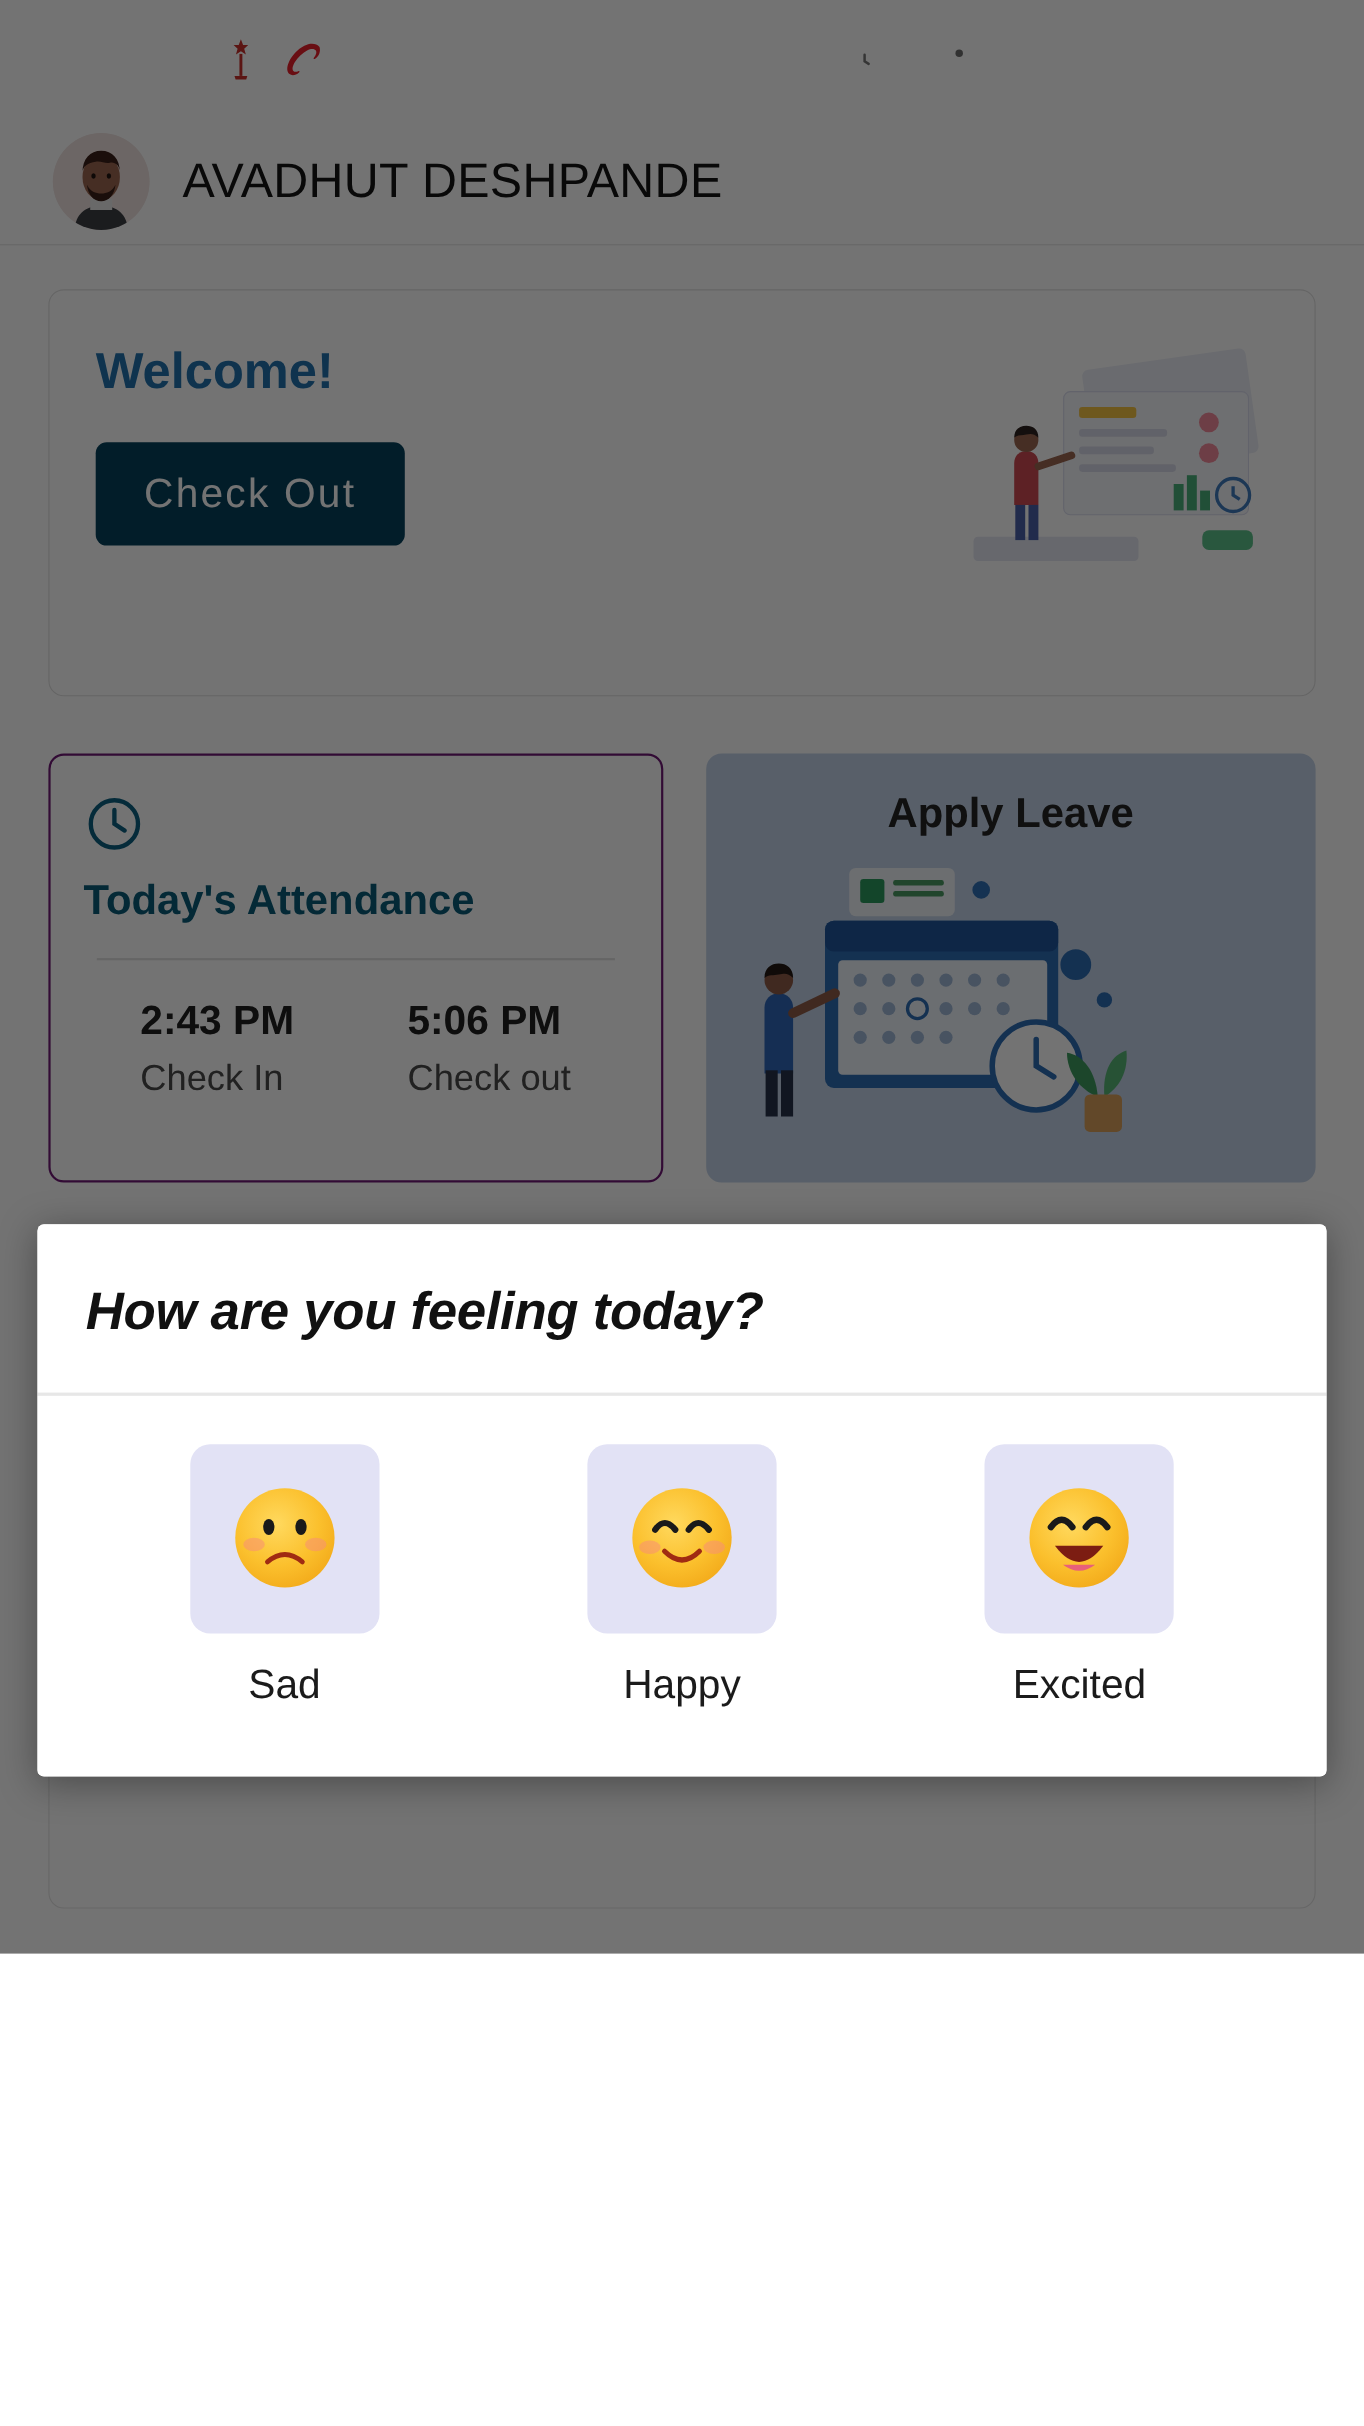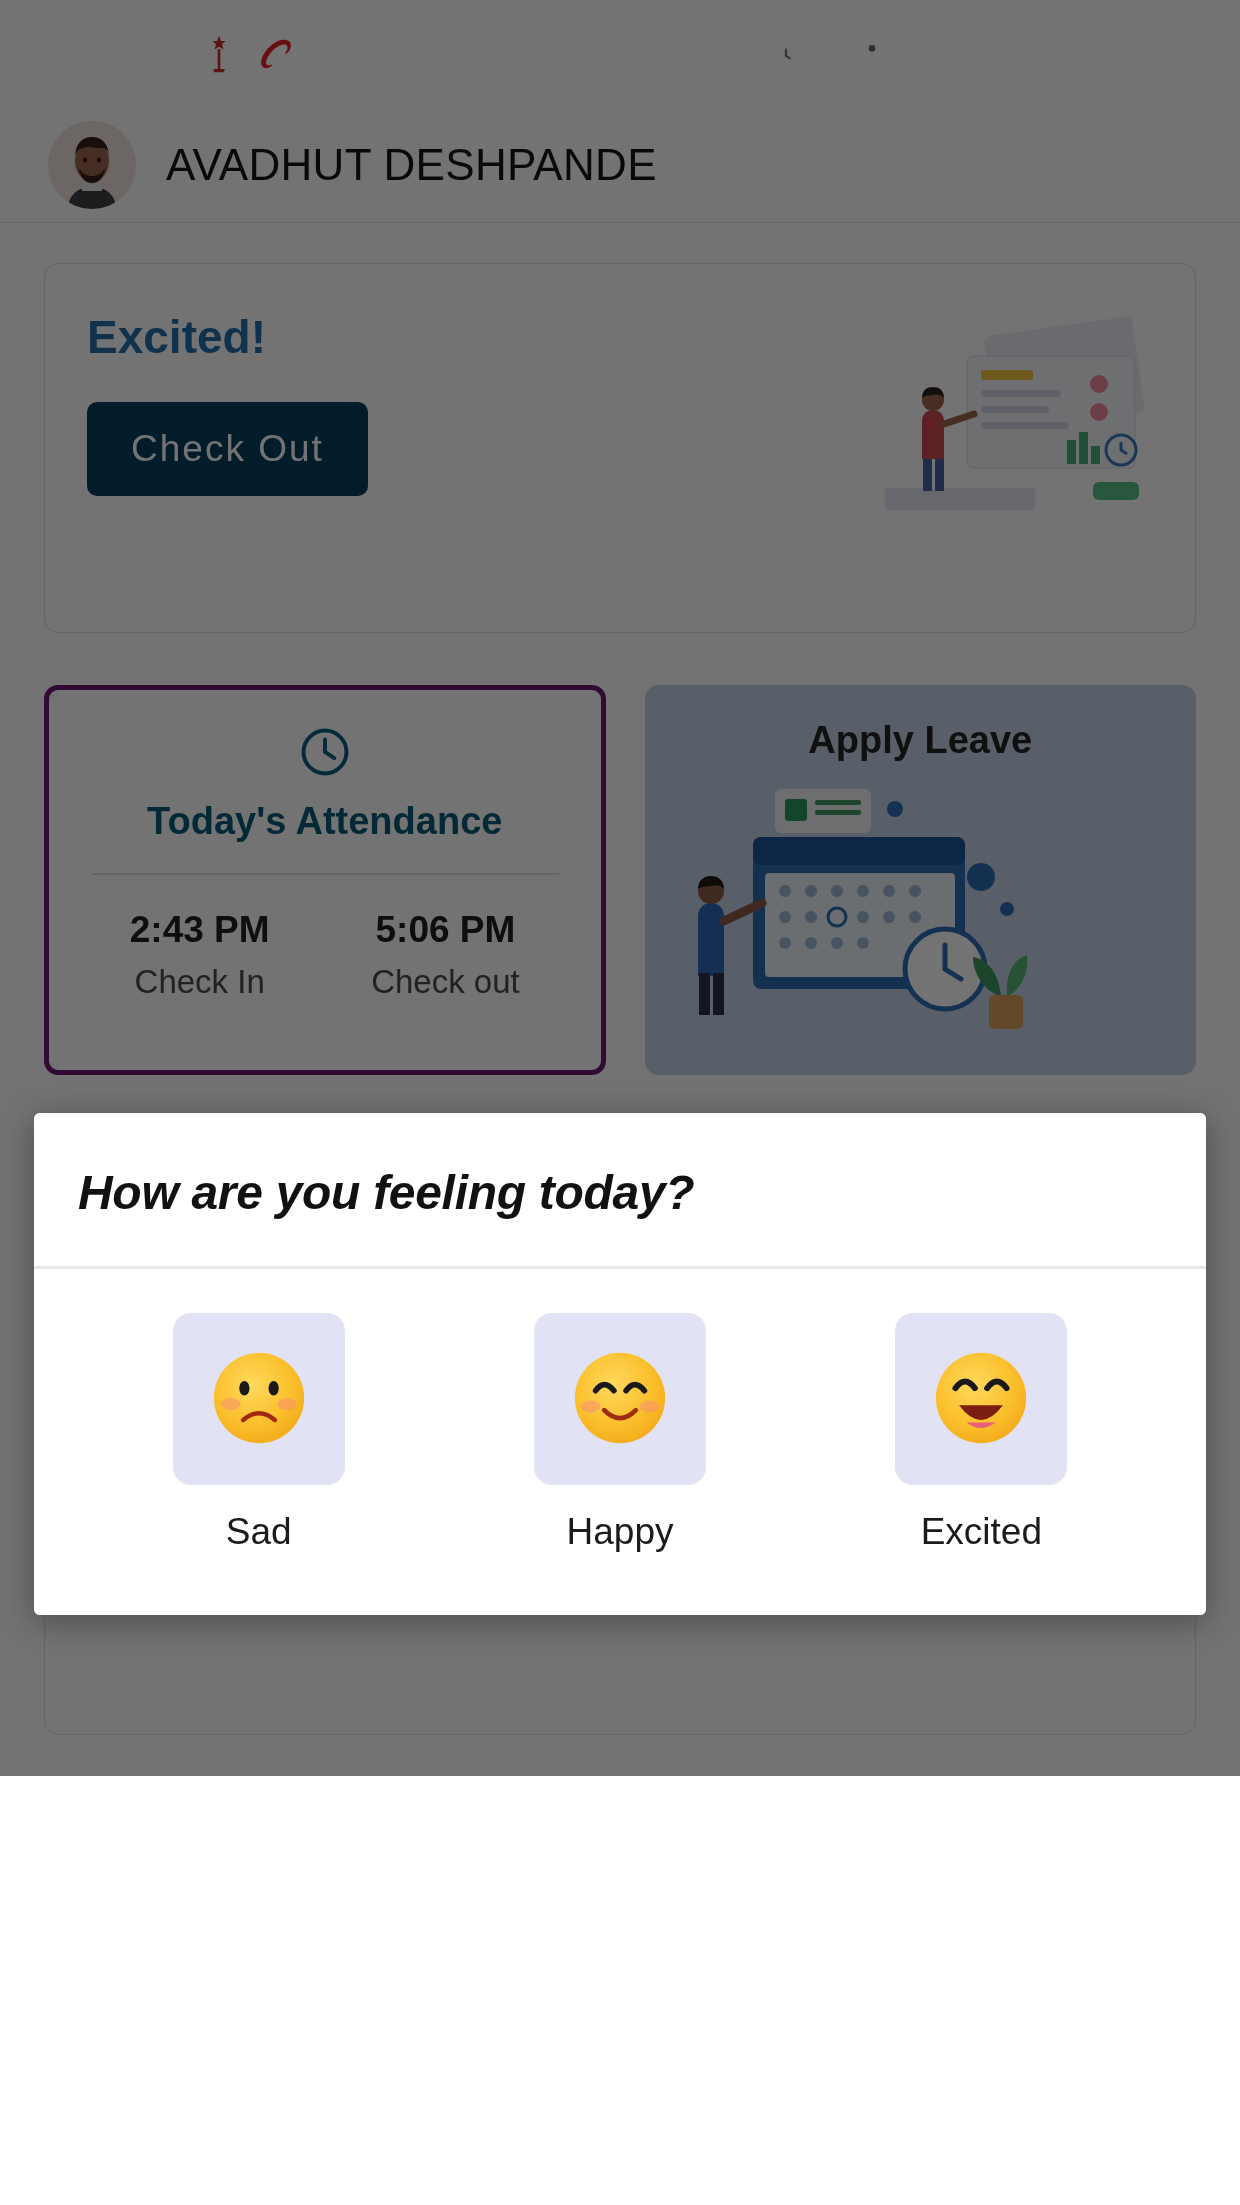--- a/index.html
+++ b/index.html
@@ -50,22 +50,22 @@
   .welcome-sub { font-size: 36px; color: #3a3a3a; margin-bottom: 42px; }
   .checkout-btn {
     display: inline-flex; align-items: center; justify-content: center;
     background: #06415c; color: #ffffff; border: none; border-radius: 10px;
     font-size: 37px; letter-spacing: 2px; padding: 26px 44px; font-family: "Liberation Sans", sans-serif;
   }
   .welcome-illus { position: absolute; right: 34px; top: 48px; width: 290px; height: 250px; }
 
   .row2 { display: flex; gap: 28px; margin-top: 52px; }
   .attend-card {
-    flex: 1; border: 5px solid #701a75; border-radius: 14px; background: #fff;
-    padding: 34px 30px 68px; text-align: center; min-height: 390px;
+    flex: 1; border: 2px solid #701a75; border-radius: 14px; background: #fff;
+    padding: 34px 30px 68px; text-align: left; min-height: 390px;
   }
   .clock-ico { margin: 0 auto 16px; display: block; }
   .attend-title { font-size: 38px; font-weight: 700; color: #095c78; margin-bottom: 30px; }
   .divider { height: 2px; background: #dfdfdf; margin: 0 12px 34px; }
   .times { display: flex; justify-content: space-around; }
   .t-val { font-size: 37px; font-weight: 700; color: #212121; margin-bottom: 12px; }
   .t-lbl { font-size: 33px; color: #4a4a4a; }
 
   .leave-card {
     flex: 1; border-radius: 14px; background: #c3d3e8;
@@ -209,21 +209,21 @@
           <ellipse cx="37" cy="39" rx="2" ry="2.4" fill="#201510"></ellipse>
           <ellipse cx="51" cy="39" rx="2" ry="2.4" fill="#201510"></ellipse>
         </svg>
       </div>
       <span class="user-name">AVADHUT DESHPANDE</span>
     </div>
 
     <div class="content">
 
       <div class="welcome-card">
-        <div class="welcome-title">Excited!</div>
+        <div class="welcome-title">Welcome!</div>
         <button class="checkout-btn">Check Out</button>
         <span class="welcome-illus">
           <svg width="290" height="250" viewBox="0 0 290 250">
             <rect x="118" y="14" width="150" height="96" rx="6" fill="#eceef6" transform="rotate(-8 193 62)"></rect>
             <rect x="96" y="44" width="168" height="112" rx="6" fill="#f4f5fa" stroke="#d9dced"></rect>
             <rect x="110" y="58" width="52" height="10" rx="3" fill="#f3c344"></rect>
             <rect x="110" y="78" width="80" height="7" rx="3" fill="#d7dae8"></rect>
             <rect x="110" y="94" width="68" height="7" rx="3" fill="#d7dae8"></rect>
             <rect x="110" y="110" width="88" height="7" rx="3" fill="#d7dae8"></rect>
             <circle cx="228" cy="72" r="9" fill="#f28b9b"></circle>

